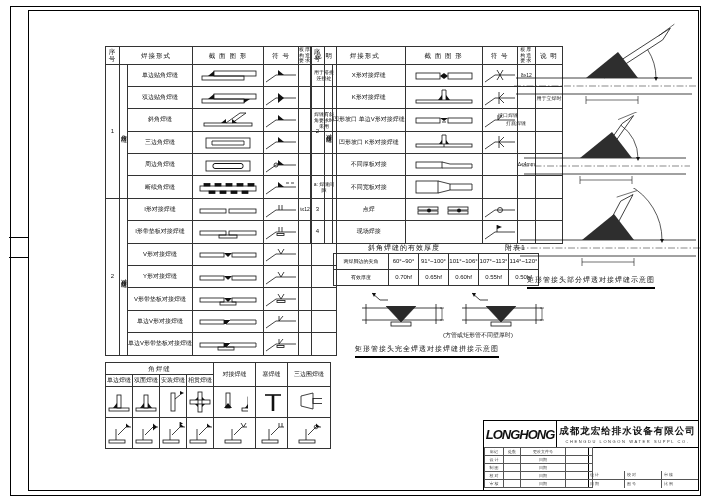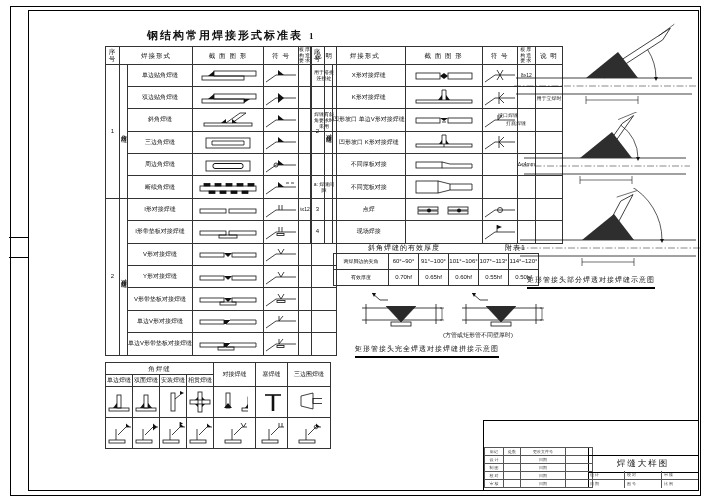--- a/index.html
+++ b/index.html
@@ -47,23 +47,20 @@
 </style>
 </head>
 <body>
 
 <div class="sheet">
   <div class="outer-frame"></div>
   <div class="inner-frame"></div>
   <div class="tick" style="top:237px"></div>
   <div class="tick" style="top:257px"></div>
 
-  <div class="tbl-title" style="left:147px;top:28px">
-    <span>钢结构常用焊接形式标准表</span><span class="no">1</span>
-  </div>
   <div style="position:absolute;left:105px;top:46px">
     <table id="table1">
         <tbody>
           <tr>
             <td class="hd" style="width:13px">序 号</td>
             <td class="hd" colspan="2" style="width:56px">焊接形式</td>
             <td class="hd" style="width:70px">截 面 图 形</td>
             <td class="hd" style="width:28px">符 号</td>
             <td class="hd" style="width:12px;font-size:5px;line-height:5.5px">板厚构造要求</td>
             <td class="hd" style="width:24px">说 明</td>
@@ -801,20 +798,27 @@
                 <polygon points="20,7 24,7 20,3.5" fill="#111" stroke="none"></polygon>
                 <circle cx="20" cy="7" r="1.8" fill="none" stroke="#111" stroke-width="0.7"></circle>
               </svg>
             </td>
           </tr>
         </tbody>
       </table>
   </div>
 
   <div class="tb">
+    <div class="toprow">
+      <div class="logo">LONGHONG</div>
+      <div class="comp">
+        <div class="cn">成都龙宏给排水设备有限公司</div>
+        <div class="en">CHENGDU LONGON WATER SUPPL CO.</div>
+      </div>
+    </div>
     <div class="revgrid">
         <table id="revtbl">
           <tbody>
             <tr>
               <td style="width:18px;height:7px">标记</td>
               <td style="width:16px;height:7px">处数</td>
               <td style="width:44px;height:7px">更改文件号</td>
               <td style="width:26px;height:7px"></td>
             </tr>
             <tr>
@@ -838,21 +842,20 @@
             <tr>
               <td style="width:18px;height:7px">审 核</td>
               <td style="width:16px;height:7px"></td>
               <td style="width:44px;height:7px">日期</td>
               <td style="width:26px;height:7px"></td>
             </tr>
           </tbody>
         </table>
       </div>
     <div class="right">
-      <div class="dtitle">焊缝大样图</div>
       <div class="sigs" id="sigs">
           <div class="sc">
             <div class="sl">设 计</div>
             <div class="sl">日 期</div>
           </div>
           <div class="sc">
             <div class="sl">校 对</div>
             <div class="sl">图 号</div>
           </div>
           <div class="sc">

